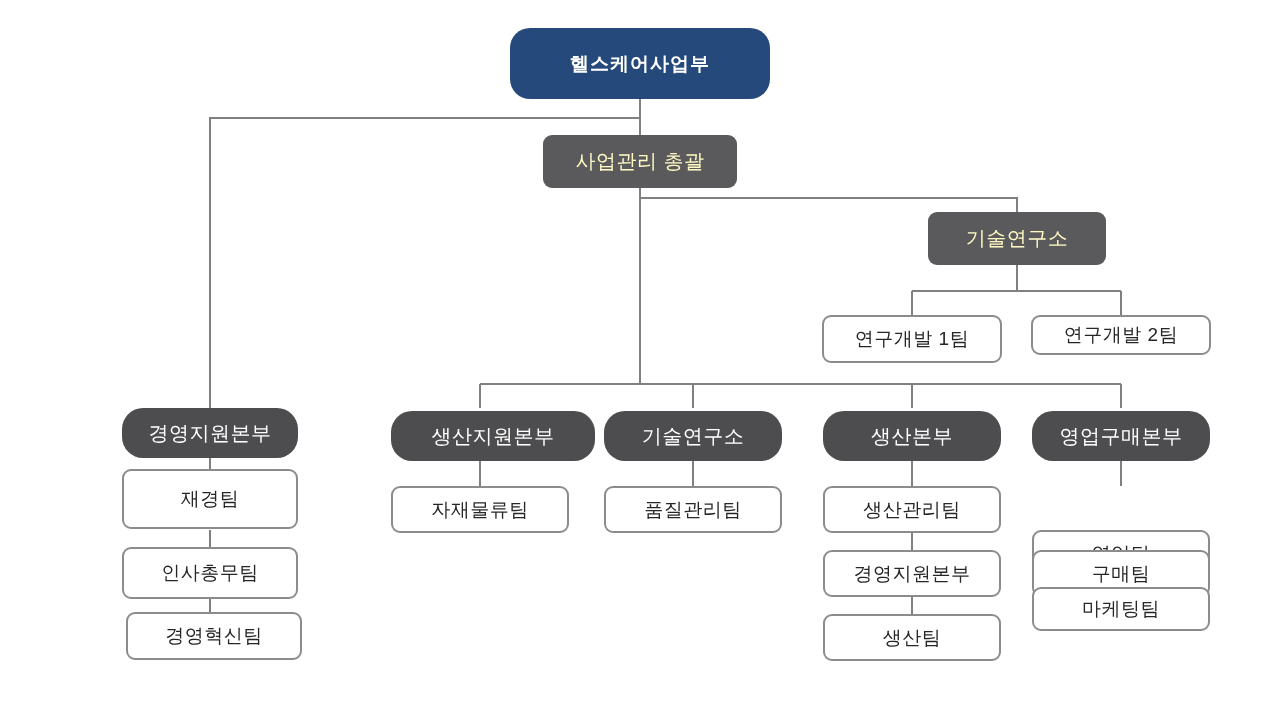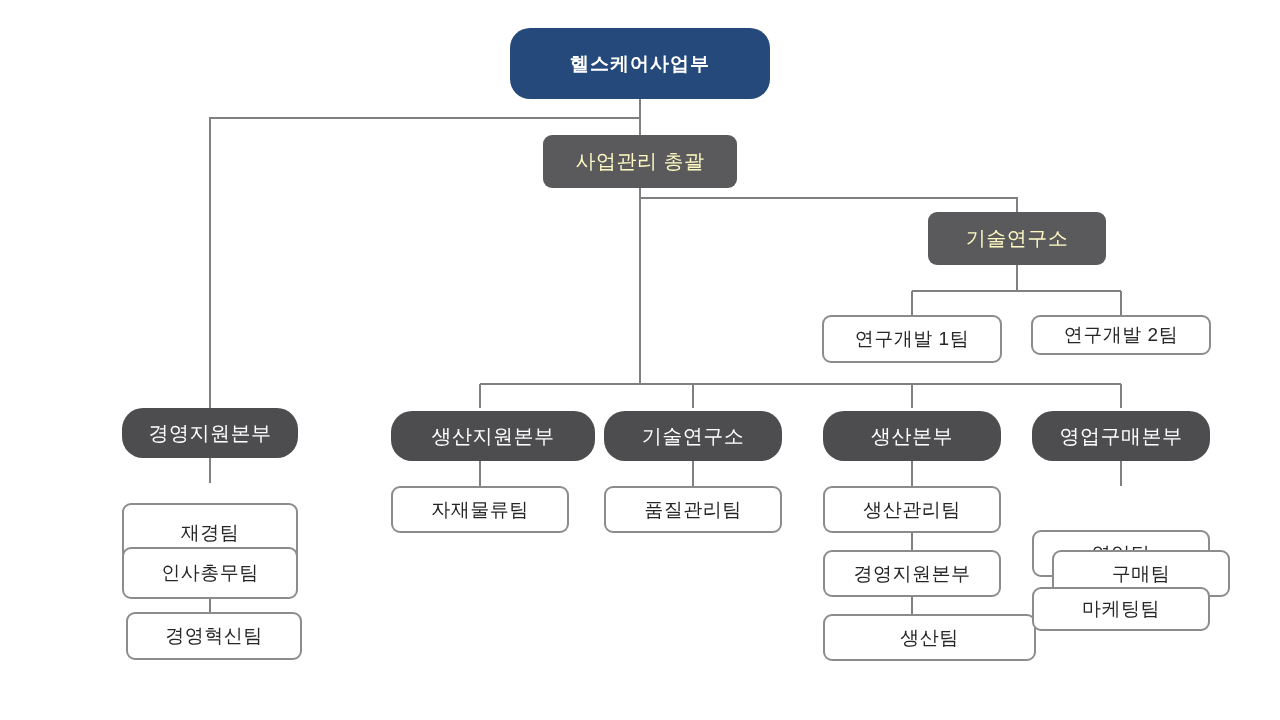--- a/index.html
+++ b/index.html
@@ -120,33 +120,33 @@
   <div class="node node-root" style="left:510px; top:28px; width:260px; height:71px;">헬스케어사업부</div>
 
   <div class="node node-unit" style="left:543px; top:135px; width:194px; height:53px;">사업관리 총괄</div>
 
   <div class="node node-unit" style="left:928px; top:212px; width:178px; height:53px;">기술연구소</div>
 
   <div class="node node-team" style="left:822px; top:315px; width:180px; height:48px;">연구개발 1팀</div>
   <div class="node node-team" style="left:1031px; top:315px; width:180px; height:40px;">연구개발 2팀</div>
 
   <div class="node node-dept" style="left:122px; top:408px; width:176px; height:50px;">경영지원본부</div>
-  <div class="node node-team" style="left:122px; top:503px; width:176px; height:60px;">재경팀</div>
+  <div class="node node-team" style="left:122px; top:469px; width:176px; height:60px;">재경팀</div>
   <div class="node node-team" style="left:122px; top:547px; width:176px; height:52px;">인사총무팀</div>
   <div class="node node-team" style="left:126px; top:612px; width:176px; height:48px;">경영혁신팀</div>
 
   <div class="node node-dept" style="left:391px; top:411px; width:204px; height:50px;">생산지원본부</div>
   <div class="node node-team" style="left:391px; top:486px; width:178px; height:47px;font-family:Liberation Mono, monospace;">자재물류팀</div>
 
   <div class="node node-dept" style="left:604px; top:411px; width:178px; height:50px;">기술연구소</div>
   <div class="node node-team" style="left:604px; top:486px; width:178px; height:47px;">품질관리팀</div>
 
   <div class="node node-dept" style="left:823px; top:411px; width:178px; height:50px;">생산본부</div>
   <div class="node node-team" style="left:823px; top:486px; width:178px; height:47px;">생산관리팀</div>
   <div class="node node-team" style="left:823px; top:550px; width:178px; height:47px;">경영지원본부</div>
-  <div class="node node-team" style="left:823px; top:614px; width:213px; height:47px;">생산팀</div>
+  <div class="node node-team" style="left:823px; top:614px; width:178px; height:47px;">생산팀</div>
 
   <div class="node node-dept" style="left:1032px; top:411px; width:178px; height:50px;">영업구매본부</div>
   <div class="node node-team" style="left:1032px; top:486px; width:178px; height:47px;margin-top:44px;">영업팀</div>
-  <div class="node node-team" style="left:1032px; top:550px; width:178px; height:47px;margin-left:20px;">구매팀</div>
+  <div class="node node-team" style="left:1032px; top:550px; width:178px; height:47px;">구매팀</div>
   <div class="node node-team" style="left:1032px; top:587px; width:178px; height:44px;">마케팅팀</div>
 
 </div>
 
 </body></html>

